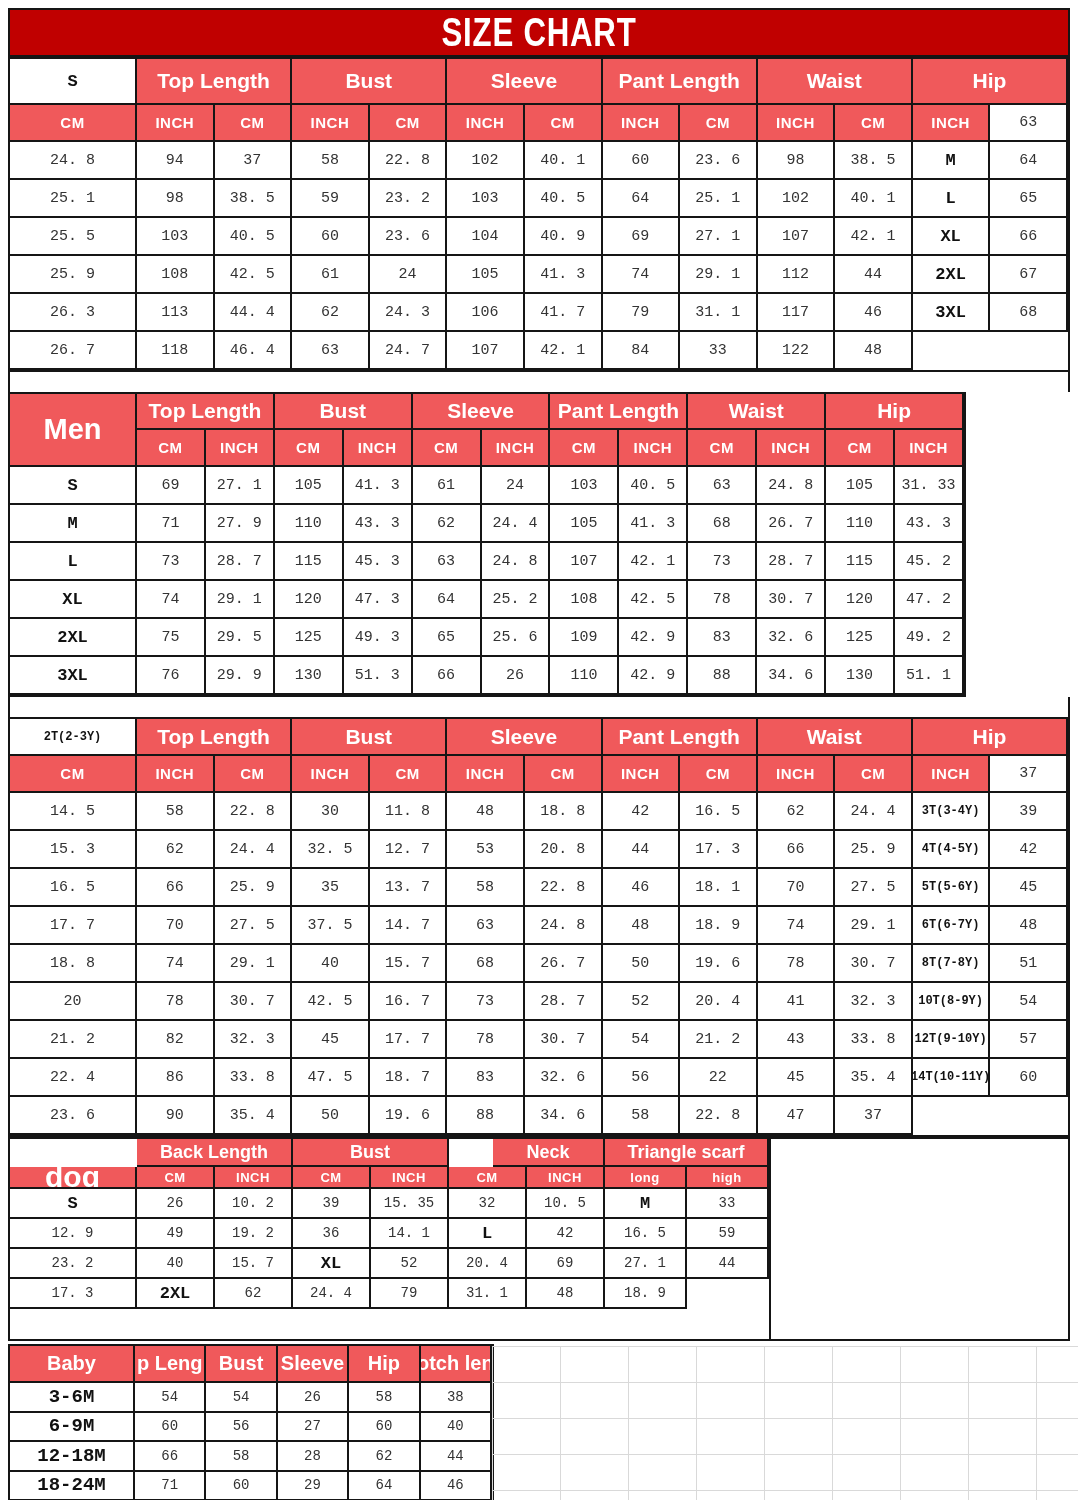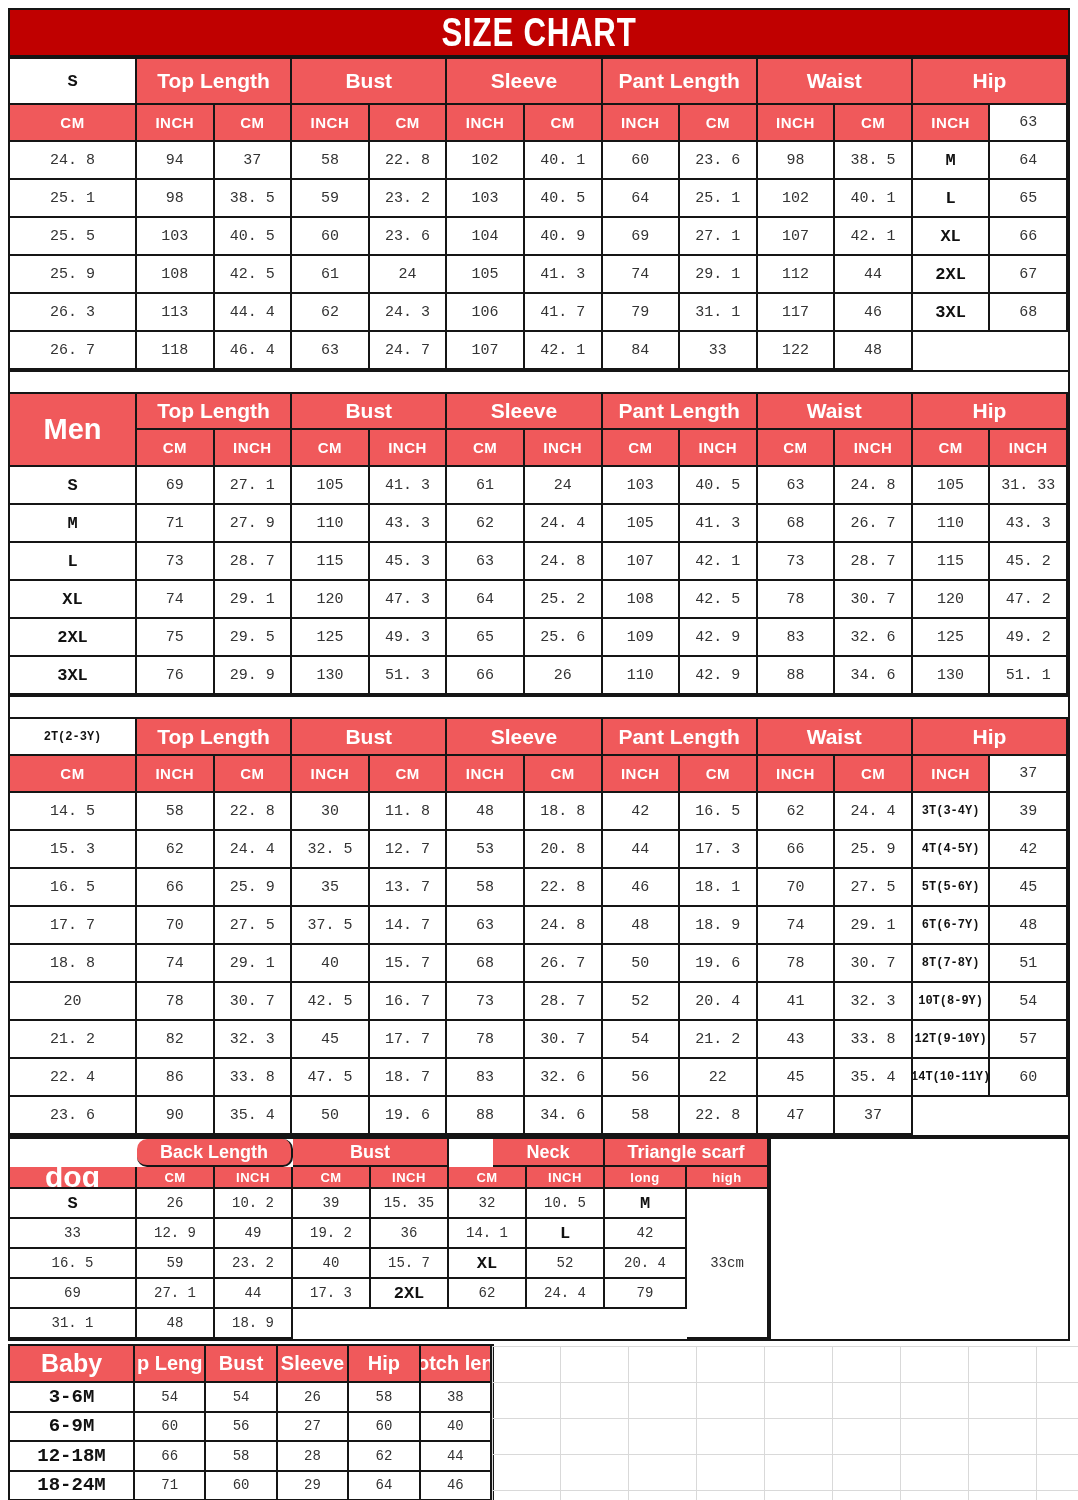--- a/index.html
+++ b/index.html
@@ -26,32 +26,32 @@
     box-sizing:border-box;overflow:hidden;white-space:nowrap;
   }
   .hdr{background:#f0595b;color:#ffffff;font-weight:700}
   .grp{font-size:21px}
   .unit{font-size:15px;letter-spacing:.5px}
   .tbl-label{font-size:29px}
   .rowlabel{font-family:"Liberation Mono",monospace;font-weight:700;font-size:17px;color:#111}
   .val{font-family:"Liberation Mono",monospace;font-size:15px;color:#333}
 
   #women{left:8px;top:57px;width:1062px;grid-template-columns:127px repeat(12,1fr);grid-template-rows:46px 37px repeat(6,38px)}
-  #men  {left:8px;top:392px;width:1062px;grid-template-columns:127px repeat(12,1fr);grid-template-rows:36px 37px repeat(6,38px)}
+  #men  {left:8px;top:392px;width:958px;grid-template-columns:127px repeat(12,1fr);grid-template-rows:36px 37px repeat(6,38px)}
   #kid  {left:8px;top:717px;width:1062px;grid-template-columns:127px repeat(12,1fr);grid-template-rows:37px 37px repeat(9,38px)}
   #dog  {left:8px;top:1137px;width:763px;grid-template-columns:127px repeat(6,78px) 82px 82px;grid-template-rows:28px 22px repeat(5,30px)}
   #baby {left:8px;top:1344px;width:486px;grid-template-columns:125px repeat(5,1fr);grid-template-rows:37px repeat(4,29.5px)}
 
   #kid .rowlabel{font-size:12px}
   #dog .grp{font-size:18px}
   #dog .unit{font-size:13px}
   #dog .tbl-label{font-size:30px}
   #dog .val{font-size:14px}
   #baby .grp{font-size:20px}
-  #baby .tbl-label{font-size:25px}
+  #baby .tbl-label{font-size:20px}
   #baby .rowlabel{font-size:19px}
   #baby .val{font-size:14px}
 
   .gapcol{
     position:absolute;left:8px;width:1062px;box-sizing:border-box;background:#fff;
     border-left:2px solid #151515;border-right:2px solid #151515;
   }
   #gap1{top:372px;height:20px}
   #gap2{top:697px;height:20px}
   #emptybox{
@@ -403,33 +403,32 @@
     <div class="cell val">19. 6</div>
     <div class="cell val">88</div>
     <div class="cell val">34. 6</div>
     <div class="cell val">58</div>
     <div class="cell val">22. 8</div>
     <div class="cell val">47</div>
     <div class="cell val">37</div>
   </div>
 <div id="dog" class="tbl">
     <div class="cell hdr tbl-label" style="grid-area: 1 / 1 / span 2; margin-top: 28px;">dog</div>
-    <div class="cell hdr grp" style="grid-area: 1 / 2 / auto / span 2; border-radius: 10px;">Back Length</div>
+    <div class="cell hdr grp" style="grid-area: 1 / 2 / auto / span 2;">Back Length</div>
     <div class="cell hdr grp" style="grid-area: 1 / 4 / auto / span 2;">Bust</div>
     <div class="cell hdr grp" style="grid-area: 1 / 6 / auto / span 2; margin-left: 44px;">Neck</div>
     <div class="cell hdr grp" style="grid-area: 1 / 8 / auto / span 2;">Triangle scarf</div>
     <div class="cell hdr unit" style="grid-row: 2;">CM</div>
     <div class="cell hdr unit" style="grid-row: 2;">INCH</div>
     <div class="cell hdr unit" style="grid-row: 2;">CM</div>
     <div class="cell hdr unit" style="grid-row: 2;">INCH</div>
     <div class="cell hdr unit" style="grid-row: 2;">CM</div>
     <div class="cell hdr unit" style="grid-row: 2;">INCH</div>
     <div class="cell hdr unit" style="grid-area: 2 / 8;">long</div>
     <div class="cell hdr unit" style="grid-area: 2 / 9;">high</div>
-    <div class="cell val" style="grid-area: 3 / 9 / span 5;">33cm</div>
     <div class="cell rowlabel">S</div>
     <div class="cell val">26</div>
     <div class="cell val">10. 2</div>
     <div class="cell val">39</div>
     <div class="cell val">15. 35</div>
     <div class="cell val">32</div>
     <div class="cell val">10. 5</div>
     <div class="cell rowlabel">M</div>
     <div class="cell val">33</div>
     <div class="cell val">12. 9</div>

